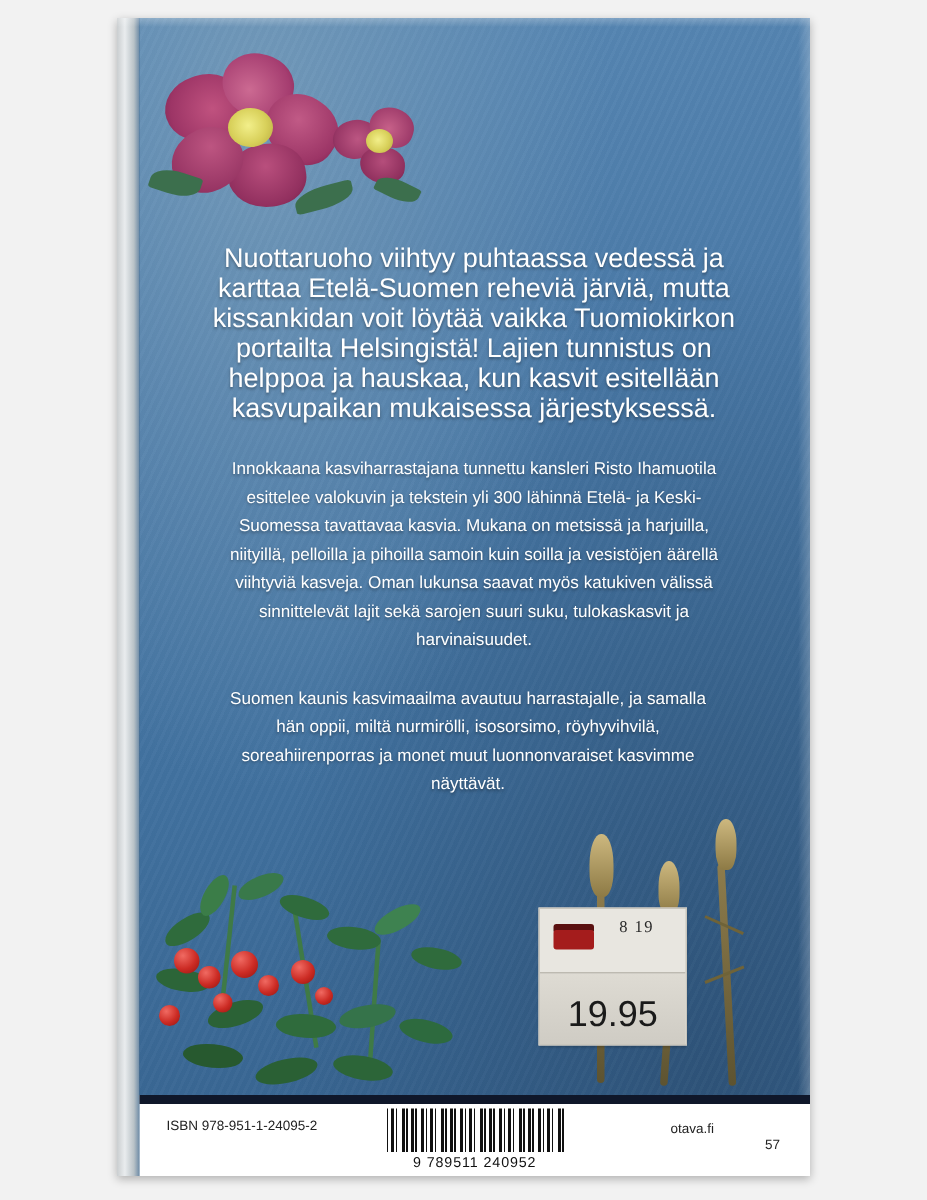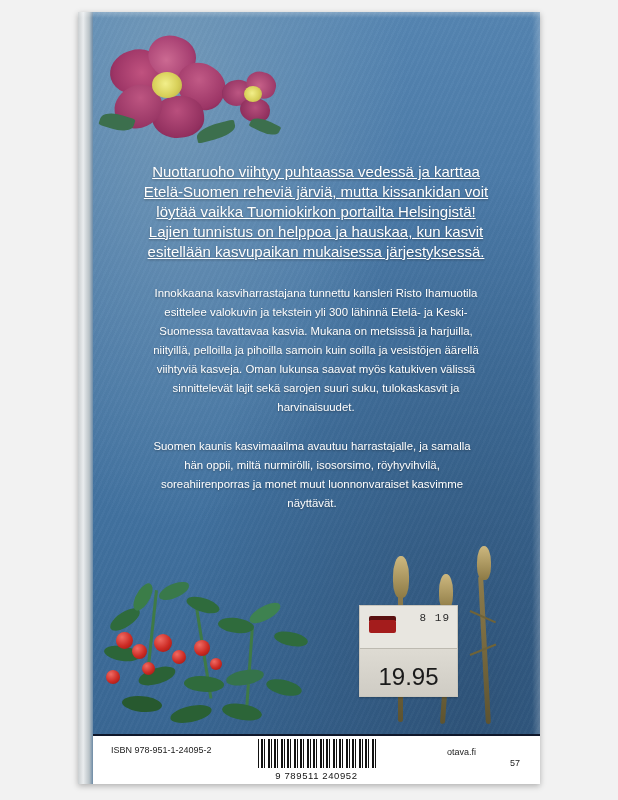--- a/index.html
+++ b/index.html
@@ -165,24 +165,23 @@
   .copy {
     position: absolute;
     left: 40px;
     right: 26px;
     top: 150px;
     text-align: center;
     color: #ffffff;
     text-shadow: 0 1px 2px rgba(0,0,0,0.35);
   }
   .blurb-lead {
-    font-size: 15px;
+    font-size: 18px;
     line-height: 20px;
     margin: 0 18px 22px 18px;
-    text-decoration: underline;
   }
   .blurb-body {
     font-size: 11.4px;
     line-height: 19px;
     margin: 0 22px 20px 22px;
   }
   .blurb-tail {
     font-size: 11.4px;
     line-height: 19px;
     margin: 0 42px 0 34px;
@@ -222,25 +221,25 @@
   }
   .book-glyph .bg-dark {
     position: absolute;
     left: 0; top: 0;
     width: 27px; height: 5px;
     background: #5a1010;
     border-radius: 2px 2px 0 0;
   }
   .sticker-code {
     position: absolute;
-    right: 7px;
+    right: 21px;
     top: 6px;
     font-size: 11px;
     color: #2a2a2a;
-    font-family: Liberation Mono, monospace;
+    font-family: Liberation Serif, serif;
     letter-spacing: 1px;
   }
   .sticker-price {
     position: absolute;
     left: 0; right: 0;
     bottom: 5px;
     text-align: center;
     font-size: 24px;
     color: #1a1a1a;
     font-family: Liberation Sans, sans-serif;
@@ -252,21 +251,21 @@
   }
 
   
   .bottom-strip {
     position: absolute;
     left: 15px;
     right: 0;
     bottom: 0;
     height: 48px;
     background: #ffffff;
-    border-top: 2px solid #0f172a;
+    border-top: 6px solid #0f172a;
   }
   .isbn-text {
     position: absolute;
     left: 18px;
     top: 9px;
     font-size: 9px;
     color: #222;
     font-family: "Liberation Sans", sans-serif;
   }
   .publisher-text {

